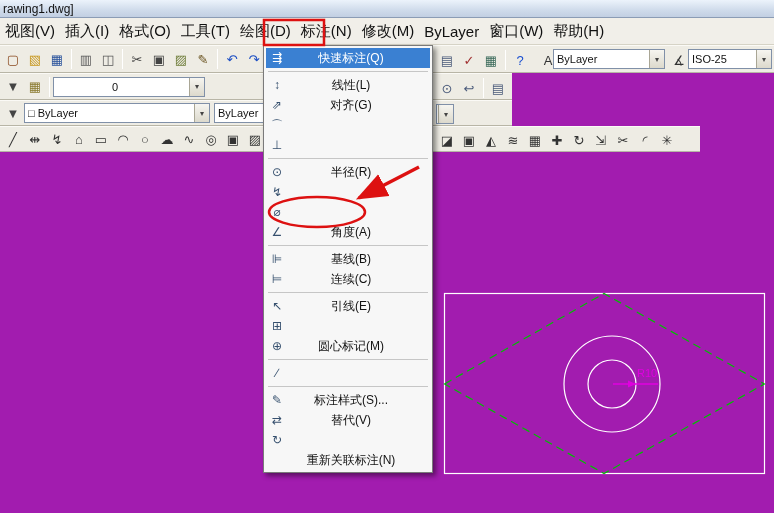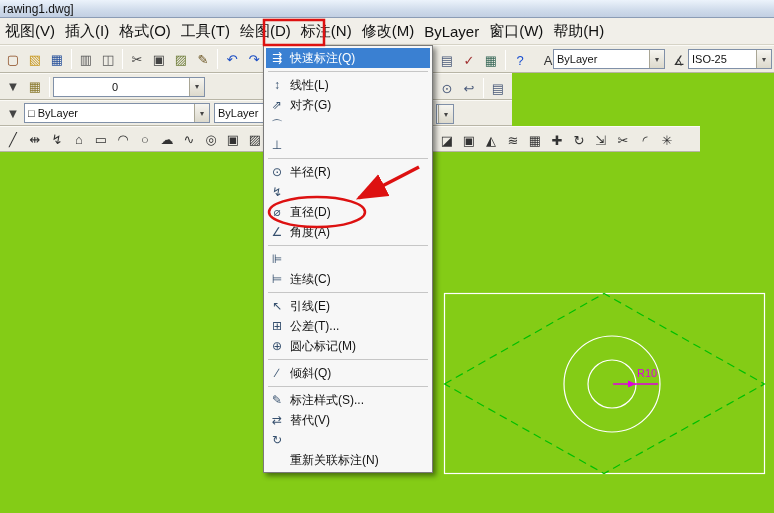--- a/index.html
+++ b/index.html
@@ -1,18 +1,18 @@
 <!DOCTYPE html>
 <html><head>
 <meta charset="utf-8">
 <style>
   *{box-sizing:border-box;margin:0;padding:0}
   html,body{width:774px;height:513px;overflow:hidden;background:#000;
     font-family:"Liberation Sans","DejaVu Sans",sans-serif;}
-  .app{position:relative;width:774px;height:513px;background:#84cc16;}
+  .app{position:relative;width:774px;height:513px;background:#a21caf;}
 
   
   .titlebar{position:absolute;left:0;top:0;width:774px;height:18px;
     background:linear-gradient(#ecf3fb,#cfdbeb 60%,#c2cfe2);
     border-bottom:1px solid #8b9cb5;display:flex;align-items:center;
     font-size:12px;color:#111;padding-left:3px;}
 
   
   .menubar{position:absolute;left:0;top:18px;width:774px;height:27px;
     background:#f1efe9;border-bottom:1px solid #d6d3c6;display:flex;
@@ -38,21 +38,21 @@
     display:flex;align-items:center;justify-content:center;font-size:8px;color:#444;}
   .lsi{width:13px;font-size:10px;text-align:center;flex:0 0 auto;}
   .combo-val{white-space:nowrap;}
 
   
   .dmenu{position:absolute;left:263px;top:45px;width:170px;background:#f7f7f7;
     border:1px solid #7a7a7a;box-shadow:3px 3px 5px rgba(0,0,0,.45);
     z-index:50;padding:2px;font-size:12px;}
   .mi{height:20px;display:flex;align-items:center;gap:4px;padding:0 4px 0 2px;color:#111;}
   .mi-icon{width:18px;text-align:center;font-size:12px;color:#36506e;flex:0 0 auto;}
-  .mi-label{flex:1;white-space:nowrap;}
+  .mi-label{flex:1;white-space:nowrap;text-align:center;}
   .mi-arrow{width:10px;font-size:9px;color:#333;text-align:right;flex:0 0 auto;}
   .mi.hl{background:#3a80d2;color:#fff;}
   .mi.hl .mi-icon{color:#fff;}
   .msep{height:1px;background:#c6c6c6;margin:3px 2px;}
 
   
   .draw-svg{position:absolute;left:0;top:0;width:774px;height:513px;z-index:5;}
   .ann-svg{position:absolute;left:0;top:0;width:774px;height:513px;z-index:100;pointer-events:none;}
 </style>
 </head>
@@ -347,58 +347,56 @@
         <span class="mi-icon">⊙</span>
         <span class="mi-label">半径(R)</span>
         <span class="mi-arrow"></span>
       </div>
       <div class="mi">
         <span class="mi-icon">↯</span>
         <span class="mi-arrow"></span>
       </div>
       <div class="mi">
         <span class="mi-icon">⌀</span>
-        <span class="mi-label">直径(D)</span>
         <span class="mi-arrow"></span>
       </div>
       <div class="mi">
         <span class="mi-icon">∠</span>
         <span class="mi-label">角度(A)</span>
         <span class="mi-arrow"></span>
       </div>
       <div class="msep"></div>
       <div class="mi">
         <span class="mi-icon">⊫</span>
+        <span class="mi-label">基线(B)</span>
         <span class="mi-arrow"></span>
       </div>
       <div class="mi">
         <span class="mi-icon">⊨</span>
         <span class="mi-label">连续(C)</span>
         <span class="mi-arrow"></span>
       </div>
       <div class="msep"></div>
       <div class="mi">
         <span class="mi-icon">↖</span>
         <span class="mi-label">引线(E)</span>
         <span class="mi-arrow"></span>
       </div>
       <div class="mi">
         <span class="mi-icon">⊞</span>
-        <span class="mi-label">公差(T)...</span>
         <span class="mi-arrow"></span>
       </div>
       <div class="mi">
         <span class="mi-icon">⊕</span>
         <span class="mi-label">圆心标记(M)</span>
         <span class="mi-arrow"></span>
       </div>
       <div class="msep"></div>
       <div class="mi">
         <span class="mi-icon">∕</span>
-        <span class="mi-label">倾斜(Q)</span>
         <span class="mi-arrow"></span>
       </div>
       <div class="msep"></div>
       <div class="mi">
         <span class="mi-icon">✎</span>
         <span class="mi-label">标注样式(S)...</span>
         <span class="mi-arrow"></span>
       </div>
       <div class="mi">
         <span class="mi-icon">⇄</span>

